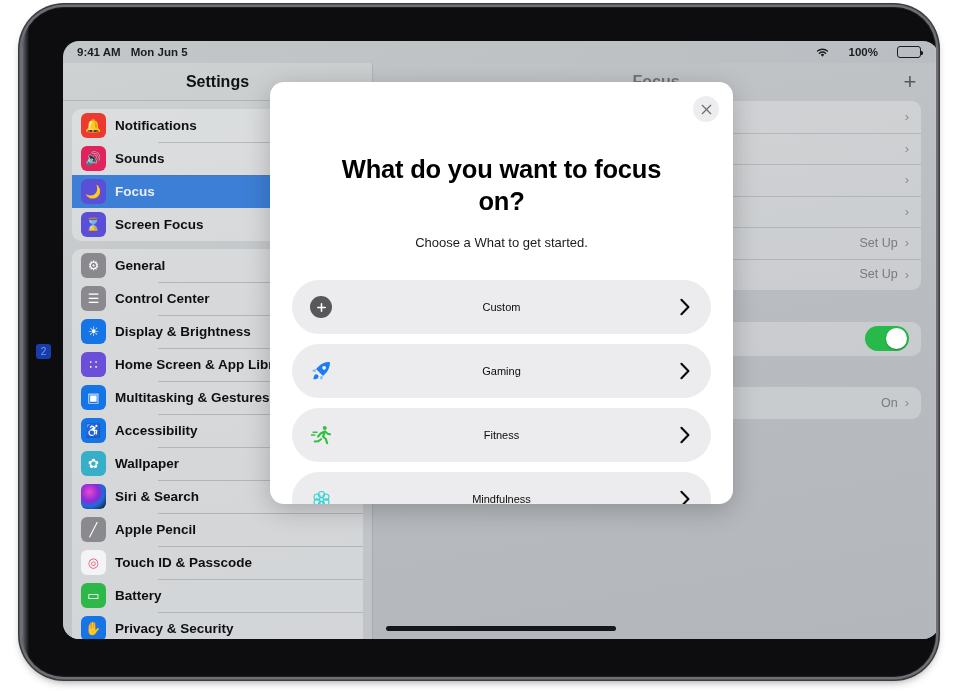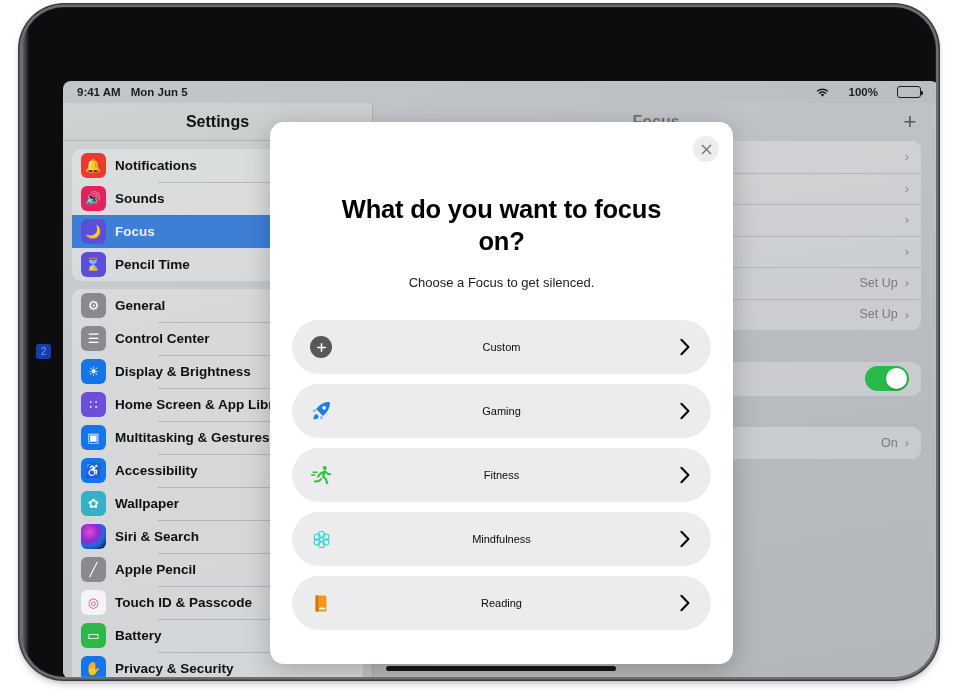--- a/index.html
+++ b/index.html
@@ -65,24 +65,23 @@
     z-index: 60;
   }
 
   
   #screen {
     position: absolute;
     left: 41px;
     top: 34px;
     width: 876px;
     height: 598px;
-    border-radius: 8px;
+    border-radius: 16px;
     overflow: hidden;
     background: linear-gradient(160deg, #c3c7c9 0%, #b9bdc1 40%, #b4b8bc 100%);
-    margin-top: 40px;
   }
 
   
   #status-bar {
     position: absolute;
     left: 0; top: 0;
     width: 100%;
     height: 22px;
     display: flex;
     align-items: center;
@@ -303,21 +302,21 @@
   #modal-scrim {
     position: absolute;
     inset: 0;
     z-index: 20;
   }
   #focus-modal {
     position: absolute;
     left: 207px;
     top: 41px;
     width: 463px;
-    height: 542px;
+    height: 422px;
     background: #ffffff;
     border-radius: 14px;
     box-shadow: 0 6px 26px rgba(0,0,0,.22);
     overflow: hidden;
   }
   #modal-close-button {
     position: absolute;
     right: 14px;
     top: 14px;
     width: 26px; height: 26px;
@@ -434,21 +433,21 @@
                 <div class="sb-row">
                   <span class="sb-icon" style="background: rgb(224, 36, 91);">🔊</span>
                   <span class="sb-label">Sounds</span>
                 </div>
                 <div class="sb-row selected">
                   <span class="sb-icon" style="background: rgb(90, 79, 214);">🌙</span>
                   <span class="sb-label">Focus</span>
                 </div>
                 <div class="sb-row">
                   <span class="sb-icon" style="background: rgb(90, 79, 214);">⌛</span>
-                  <span class="sb-label">Pencil Time</span>
+                  <span class="sb-label">Screen Focus</span>
                 </div>
               </div>
               <div class="sb-group">
                 <div class="sb-row">
                   <span class="sb-icon" style="background: rgb(138, 138, 142);">⚙</span>
                   <span class="sb-label">General</span>
                 </div>
                 <div class="sb-row">
                   <span class="sb-icon" style="background: rgb(138, 138, 142);">☰</span>
                   <span class="sb-label">Control Center</span>
@@ -560,21 +559,21 @@
       <div id="modal-scrim">
         <div id="focus-modal">
 
           <button id="modal-close-button" aria-label="Close">
             <svg viewBox="0 0 14 14" width="11" height="11">
               <path d="M1.6 1.6 L12.4 12.4 M12.4 1.6 L1.6 12.4" stroke="#6b6b70" stroke-width="1.45" stroke-linecap="round"></path>
             </svg>
           </button>
 
           <h1 id="modal-heading">What do you want to focus on?</h1>
-          <p id="modal-subheading">Choose a Focus to get silenced.</p>
+          <p id="modal-subheading">Choose a What to get started.</p>
 
           <div id="focus-list">
               <div class="focus-row">
                 <span class="focus-icon" style="color: rgb(88, 88, 91);">
                   <span class="plus-badge" style="background: rgb(88, 88, 91);">
                     <svg viewBox="0 0 16 16" width="11" height="11">
                       <path d="M8 2.6 V13.4 M2.6 8 H13.4" stroke="#fff" stroke-width="2.3" stroke-linecap="round"></path>
                     </svg>
                   </span>
                 </span>

